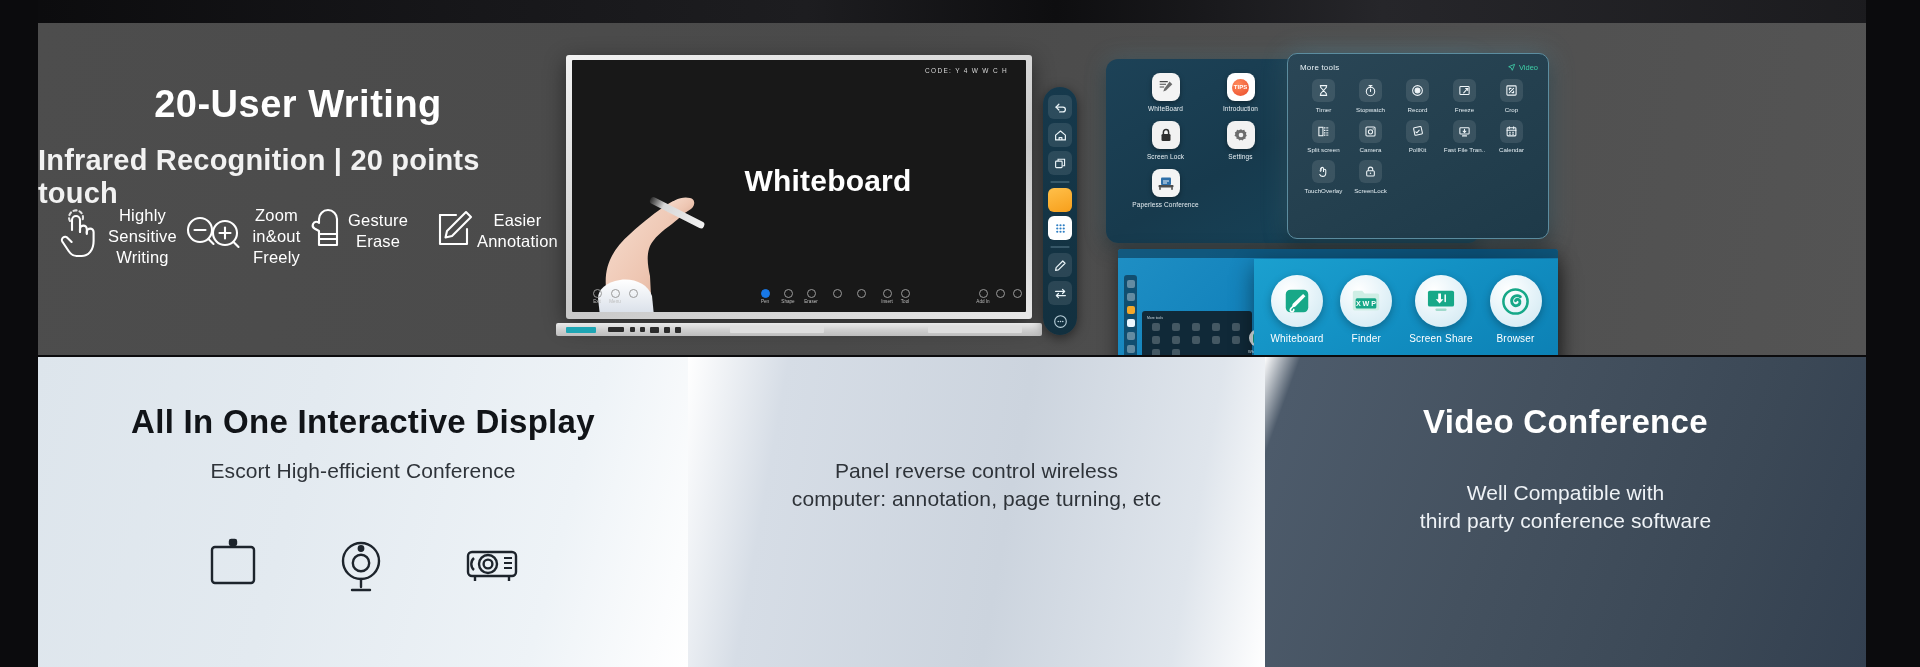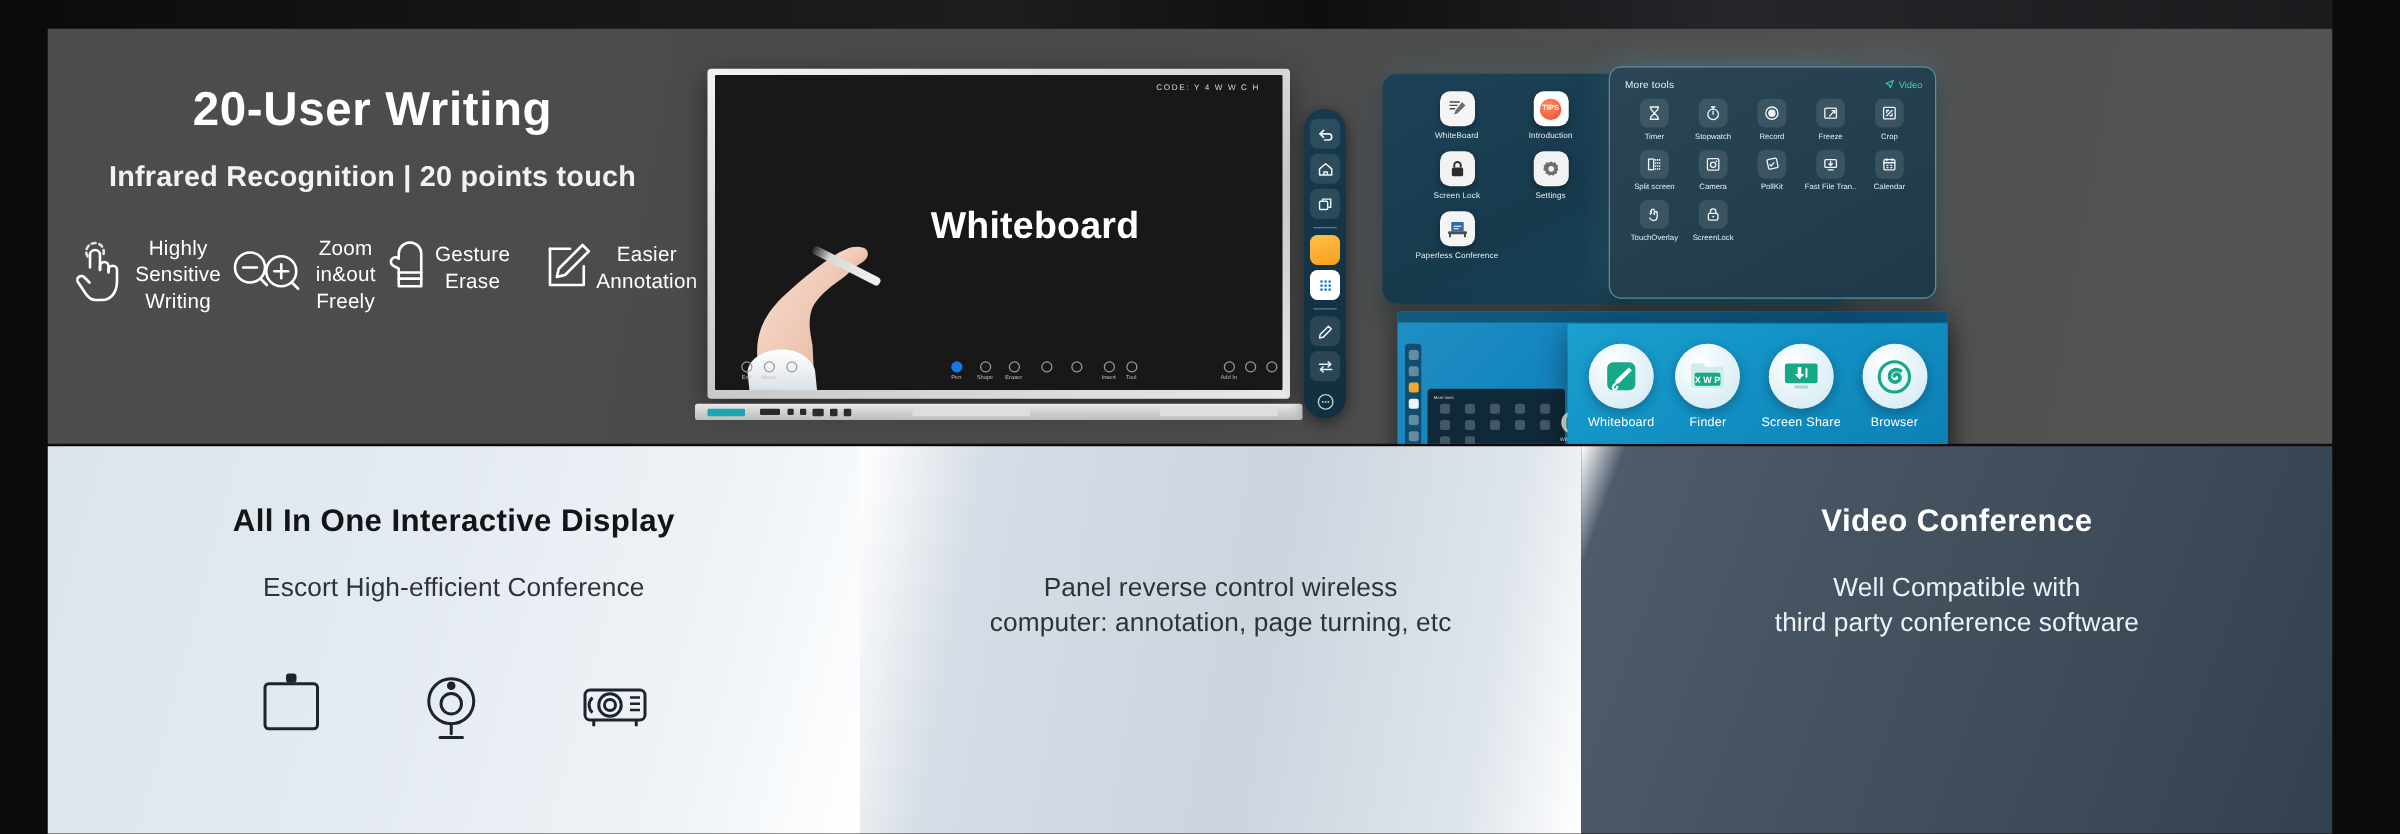--- a/index.html
+++ b/index.html
@@ -24,29 +24,29 @@
   .sidebandR { position:absolute; left:1866px; top:0; width:54px; height:667px; background:#0b0b0d; z-index:40;}
 
   
   .hero {
     position: absolute; left: 38px; top: 23px;
     width: 1828px; height: 332px;
     background: linear-gradient(100deg,#4d4d4d 0%,#4a4a4a 45%,#4f4f4f 70%,#545454 100%);
     overflow: hidden;
   }
   .hero-left {
-    position: absolute; left: 0px; top: 0; width: 520px; height: 332px;
+    position: absolute; left: 0px; top: 16px; width: 520px; height: 332px;
   }
   .hero-title {
     position:absolute; left:0; top:44px; width:520px; text-align:center;
     color:#ffffff; font-size:38px; font-weight:bold; letter-spacing:.5px;
   }
   .hero-sub {
-    position:absolute; left:0; top:105px; width:520px; text-align:center;
-    color:#f2f2f2; font-size:23px; font-weight:bold; letter-spacing:.2px;
+    position:absolute; left:0; top:105px; width:520px; 
+    color:#f2f2f2; font-size:29px; font-weight:bold; letter-spacing:.2px;
   }
   .feature-row {
     position:absolute; left:20px; top:160px; width:500px;
     display:flex; justify-content:space-between; align-items:flex-start;
   }
   .feature {
     width:125px; display:flex; flex-direction:row; align-items:center;
   }
   .feature .ficon { height:58px; display:flex; align-items:center; justify-content:center; }
   .feature .flabel {
@@ -204,30 +204,30 @@
   .cards{ position:absolute; left:38px; top:357px; width:1828px; height:310px; display:flex;}
   .card{ position:relative; height:310px; overflow:hidden;}
   .card.c1{ width:650px;
     background:linear-gradient(105deg,#dde5ec 0%,#e3eaf0 40%,#eef3f7 78%,#ffffff 100%);}
   .card.c2{ width:577px;
     background:linear-gradient(100deg,#ffffff 0%,#d6dde6 16%,#ccd4de 55%,#dfe5ec 85%,#ffffff 100%);}
   .card.c3{ width:601px;
     background:linear-gradient(110deg,#ffffff 0%,#4d5b6b 5%,#44515f 40%,#3b4856 75%,#334050 100%);}
   .card-title{
     position:absolute; left:0; right:0; top:46px; text-align:center;
-    font-size:25px; font-weight:bold; letter-spacing:.3px;
+    font-size:33px; font-weight:bold; letter-spacing:.3px;
   }
   .card-sub{
     position:absolute; left:0; right:0; top:100px; text-align:center;
     font-size:21px; line-height:28px; letter-spacing:.1px;
   }
   .c1 .card-title,.c2 .card-title{color:#111418;}
   .c1 .card-sub,.c2 .card-sub{color:#2e3339;}
   .c3 .card-title{color:#ffffff;}
-  .c3 .card-sub{color:#eef2f6;}
+  .c3 .card-sub{color:#eef2f6;margin-top:22px;}
   .card-icons{
     position:absolute; left:0; right:0; top:178px;
     display:flex; justify-content:center; gap:70px;
   }
   svg{display:block;}
 </style>
 </head>
 <body>
 
 <div class="stage">

